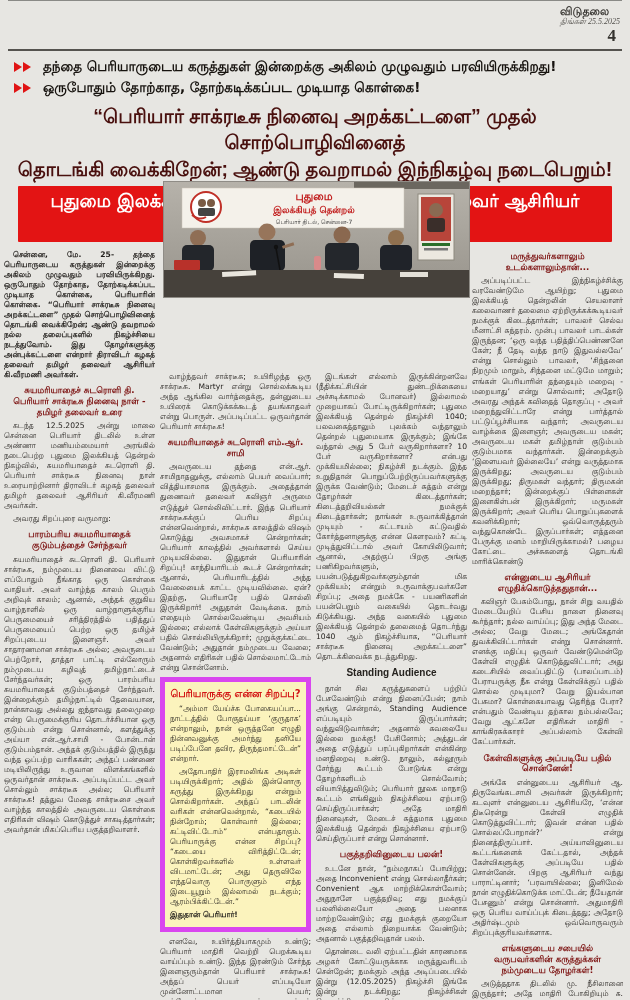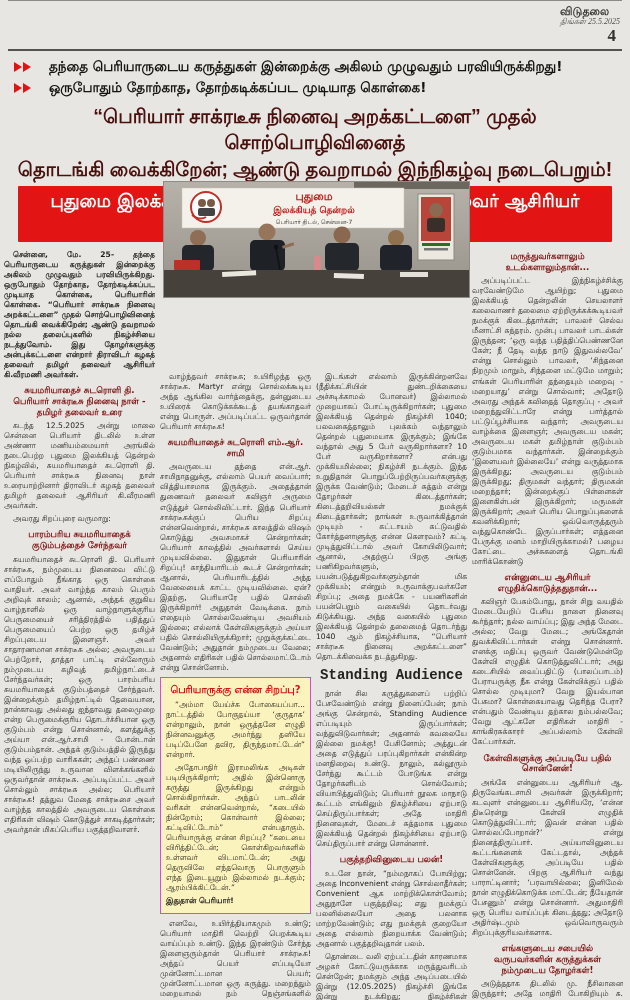--- a/index.html
+++ b/index.html
@@ -21,21 +21,21 @@
   }
   .mast-left{line-height:1.05;}
   .paper-name{font-family:"Liberation Serif", serif;font-weight:bold;font-size:11px;color:#3c3a36;}
   .date-line{font-family:"Liberation Serif", serif;font-style:italic;font-size:8px;color:#55524e;}
   .page-number{font-family:"Liberation Serif", serif;font-weight:bold;font-size:17px;color:#34322e;padding-right:4px;}
   
   .kickers{margin:7px 14px 2px 14px;}
   .kicker{display:flex;align-items:center;margin:3px 0;font-weight:bold;font-size:13.5px;color:#17130f;}
   .tri{width:0;height:0;border-top:5px solid transparent;border-bottom:5px solid transparent;border-left:8px solid #e01414;display:inline-block;}
   .tri + .tri{margin-left:1px;}
-  .kicker-text{margin-left:18px;letter-spacing:0;}
+  .kicker-text{margin-left:12px;letter-spacing:0;}
   
   .headline{
     margin:6px 6px 4px 6px;text-align:center;
     font-family:Liberation Sans, sans-serif;
     font-weight:bold;font-size:19.5px;line-height:1.35;color:#49100e;
   }
   
   .strap{
     margin:4px 18px 8px 18px;background:#e31414;color:#ffffff;
     text-align:center;font-weight:bold;font-size:18px;
@@ -47,30 +47,30 @@
   }
   .col{flex:0 0 151px;width:151px;overflow:hidden;
     font-size:7.6px;line-height:1.32;color:#201d1a;text-align:justify;}
   .col p{margin:0 0 3px 0;text-indent:9px;}
   .col p.noindent{text-indent:0;}
   .col p.bold{font-weight:bold;}
   .subhead{
     font-weight:bold;color:#7c1110;text-align:center;
     font-size:8.6px;line-height:1.25;margin:5px 2px 4px 2px;text-indent:0;
   }
-  .subhead.dark{color:#26231f;font-family:Liberation Mono, monospace;font-size:14px;}
+  .subhead.dark{color:#26231f;font-family:Liberation Sans, sans-serif;font-size:10px;}
   .photo-spacer{height:122px;}
   
   .photo{
     position:absolute;left:163px;top:181px;width:307px;height:117px;
     border:1px solid #8f8c86;box-sizing:border-box;background:#aba79f;
   }
   
   .yellow-box{
-    background:#fbf3bd;border:1px solid #d946ef;
+    background:#fbf3bd;border:5px solid #d946ef;
     padding:4px 5px;margin:4px 0 5px 0;
   }
   .yellow-box .box-head{
     color:#d31414;font-weight:bold;text-align:center;font-size:10px;margin:1px 0 4px 0;
   }
 </style>
 </head>
 <body>
 
 <div class="page">

